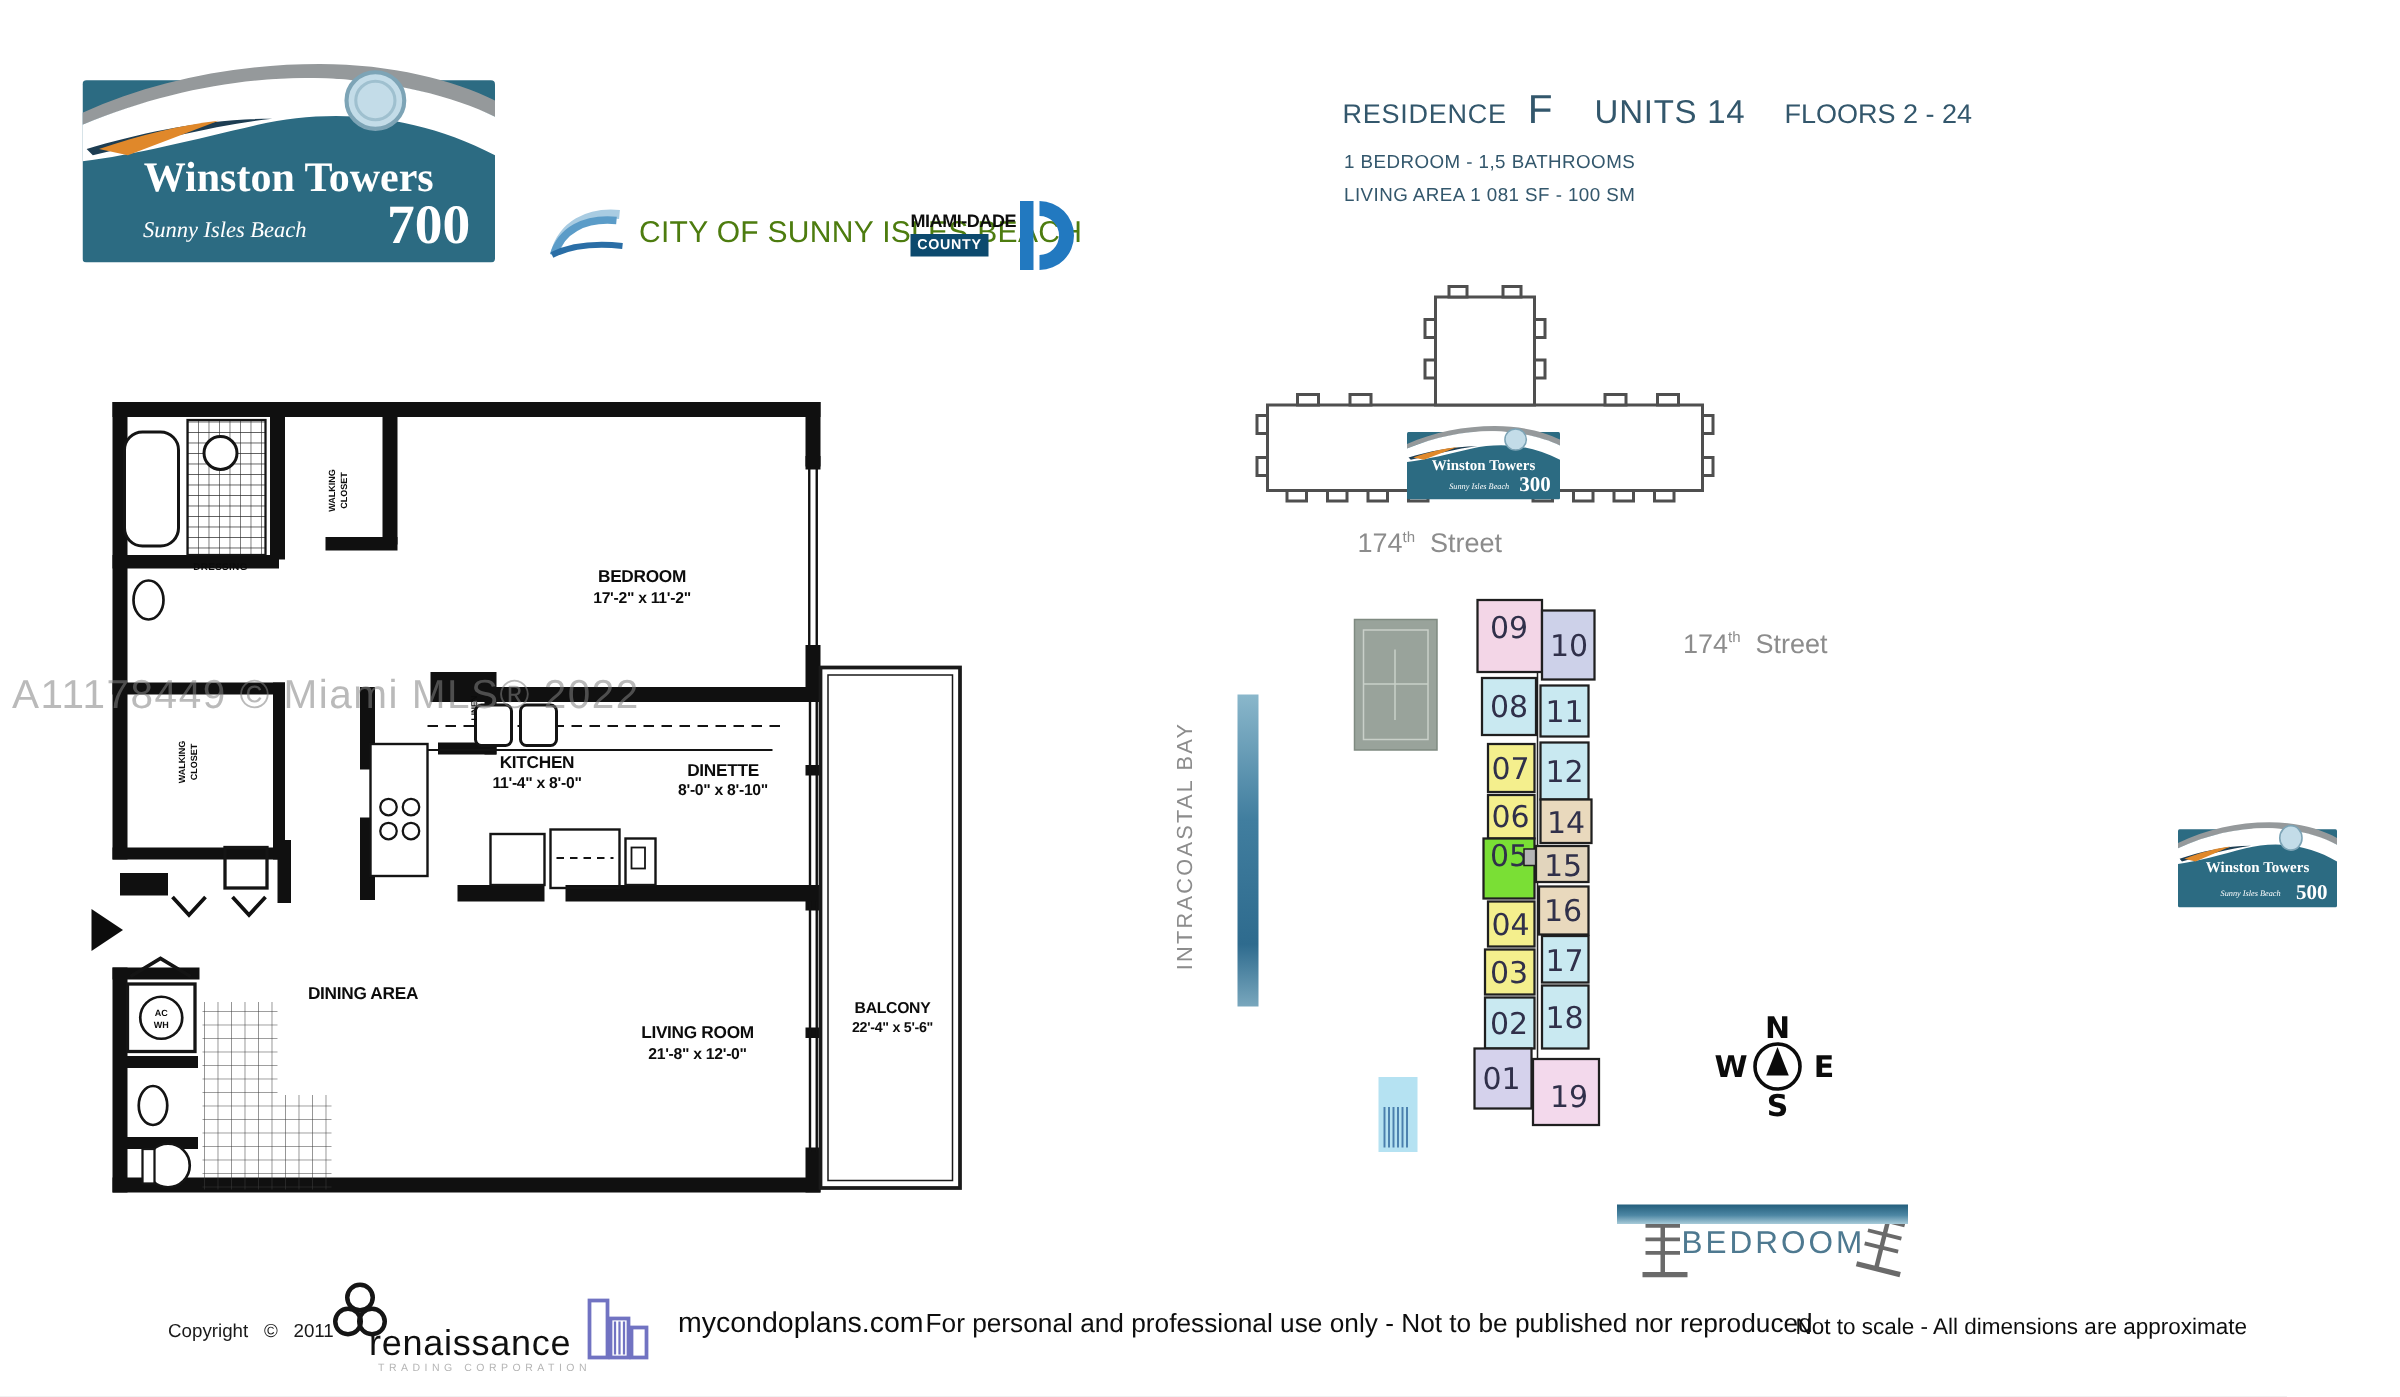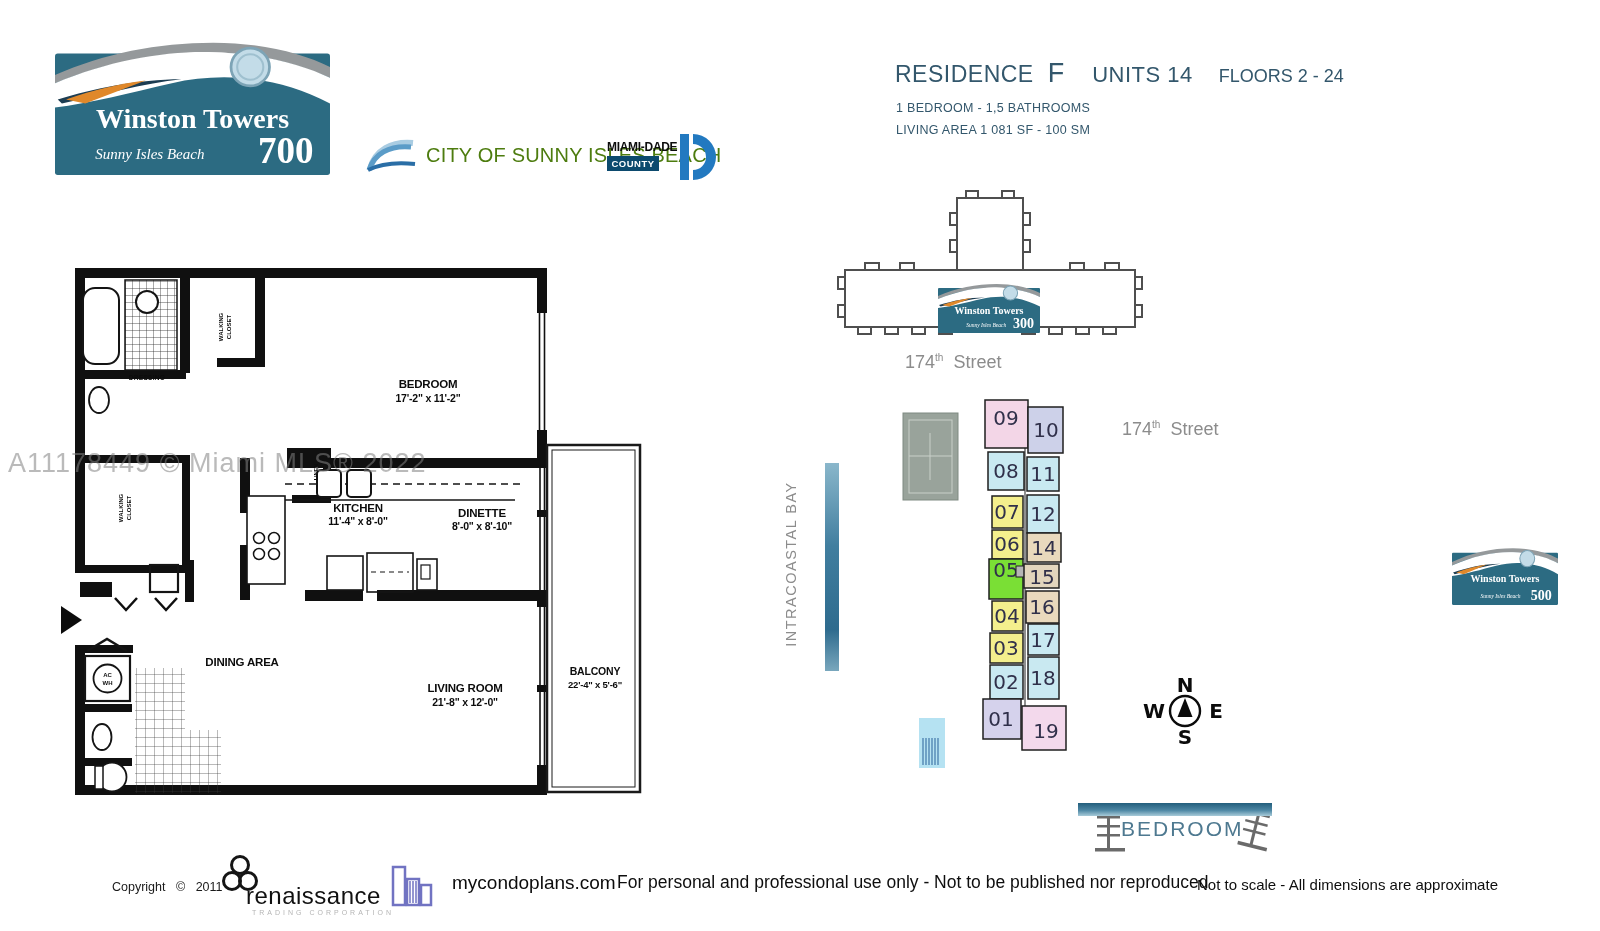--- a/index.html
+++ b/index.html
@@ -16,21 +16,21 @@
   .wt-num{right:6%;bottom:2%;font-weight:bold;}
   .wt-lg .wt-title{font-size:28px;}
   .wt-lg .wt-sub{font-size:15px;}
   .wt-lg .wt-num{font-size:37px;}
   .wt-sm .wt-title{font-size:10px;top:44%;}
   .wt-sm .wt-sub{font-size:5.5px;bottom:11%;}
   .wt-sm .wt-num{font-size:14px;}
 
   
   .res-line{position:absolute;left:895px;top:58px;display:flex;align-items:baseline;color:#33576c;white-space:nowrap;}
-  .res-label{font-size:23px;letter-spacing:0.5px;}
+  .res-label{font-size:18px;letter-spacing:0.5px;}
   .res-letter{font-size:27px;margin-left:14px;}
   .res-units{font-size:22px;margin-left:28px;letter-spacing:0.5px;}
   .res-floors{font-size:18px;margin-left:26px;}
   .res-spec{position:absolute;left:896px;color:#33576c;font-size:12.5px;letter-spacing:0.3px;}
 
   .city-logo{position:absolute;left:366px;top:136px;display:flex;align-items:center;}
   .city-label{font-size:20px;color:#4d7c0f;margin-left:8px;letter-spacing:0.2px;white-space:nowrap;}
   .md-logo{position:absolute;left:607px;top:131px;display:flex;align-items:flex-start;}
   .md-left{display:flex;flex-direction:column;margin-top:9px;}
   .md-name{font-size:12px;font-weight:bold;color:#0d0d0d;letter-spacing:-0.3px;white-space:nowrap;}

